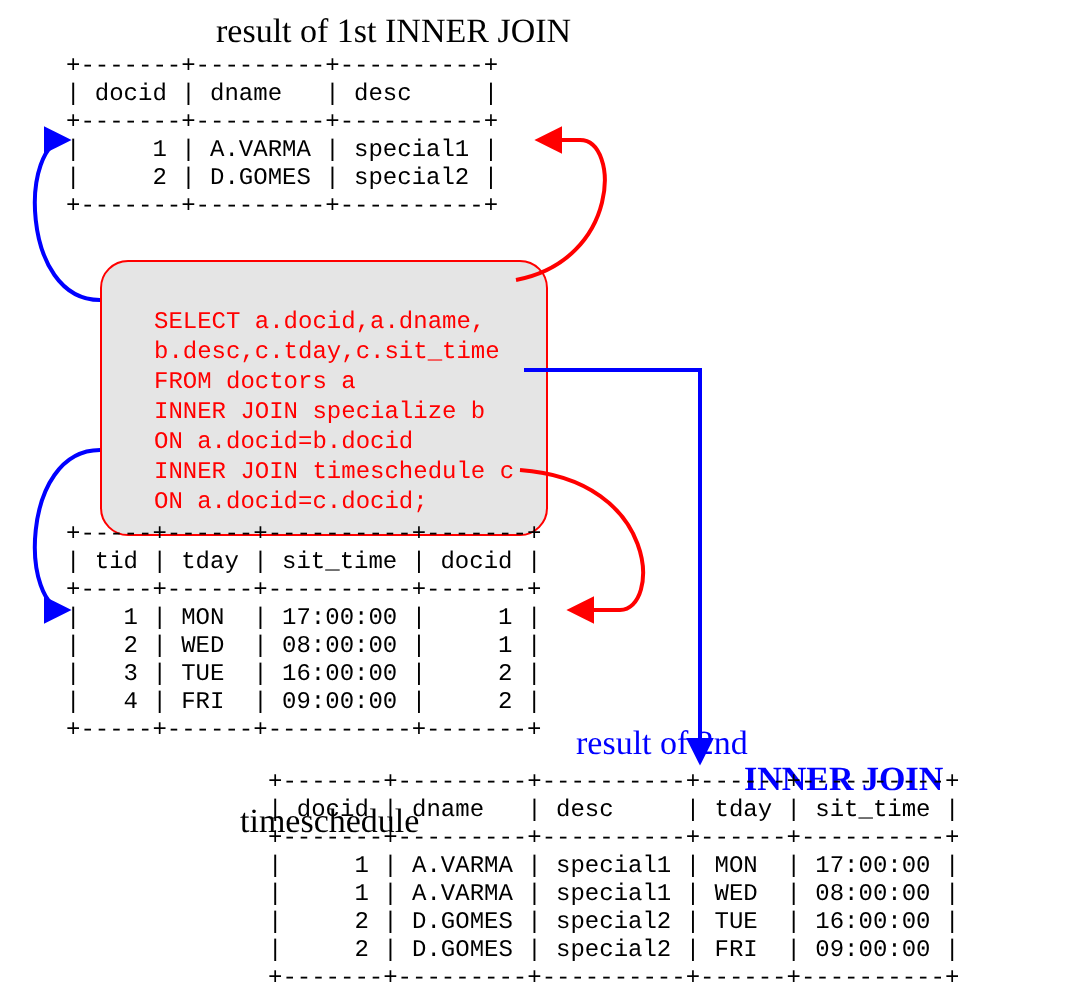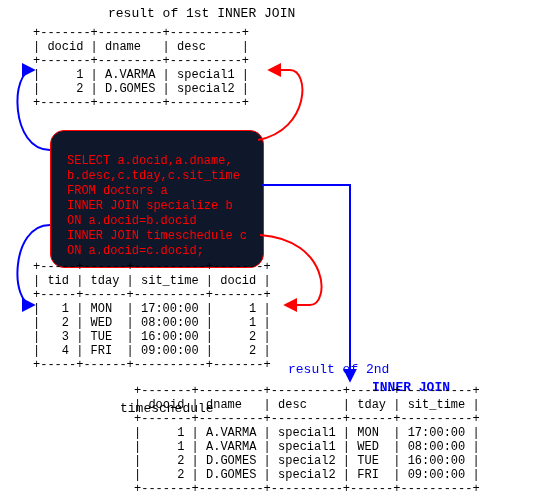--- a/index.html
+++ b/index.html
@@ -9,43 +9,43 @@
     height: 504px;
     background: #ffffff;
     font-family: "Courier New", Courier, monospace;
     font-size: 12px;
     color: #000000;
     position: relative;
     overflow: hidden;
   }
   .label {
     position: absolute;
-    font-family: Liberation Mono, monospace;
-    font-size: 13px;
+    font-family: Liberation Serif, serif;
+    font-size: 17px;
     white-space: pre;
   }
   .label.blue { color: #0000ff; }
   .ascii-table {
     position: absolute;
     white-space: pre;
     line-height: 14px;
     font-size: 12px;
     letter-spacing: 0px;
   }
   .query-box {
     position: absolute;
     border: 1.5px solid #ff0000;
     border-radius: 14px;
-    padding: 8px 10px 8px 16px;
+    padding: 8px 10px 8px 26px;
     font-family: "Courier New", Courier, monospace;
     font-size: 12px;
     color: #ff0000;
     line-height: 15px;
     white-space: pre;
-    background: #0f172a;
+    background: #e5e5e5;
   }
   svg.arrows {
     position: absolute;
     left: 0; top: 0;
     width: 544px; height: 504px;
     pointer-events: none;
   }
 </style>
 </head>
 <body>

